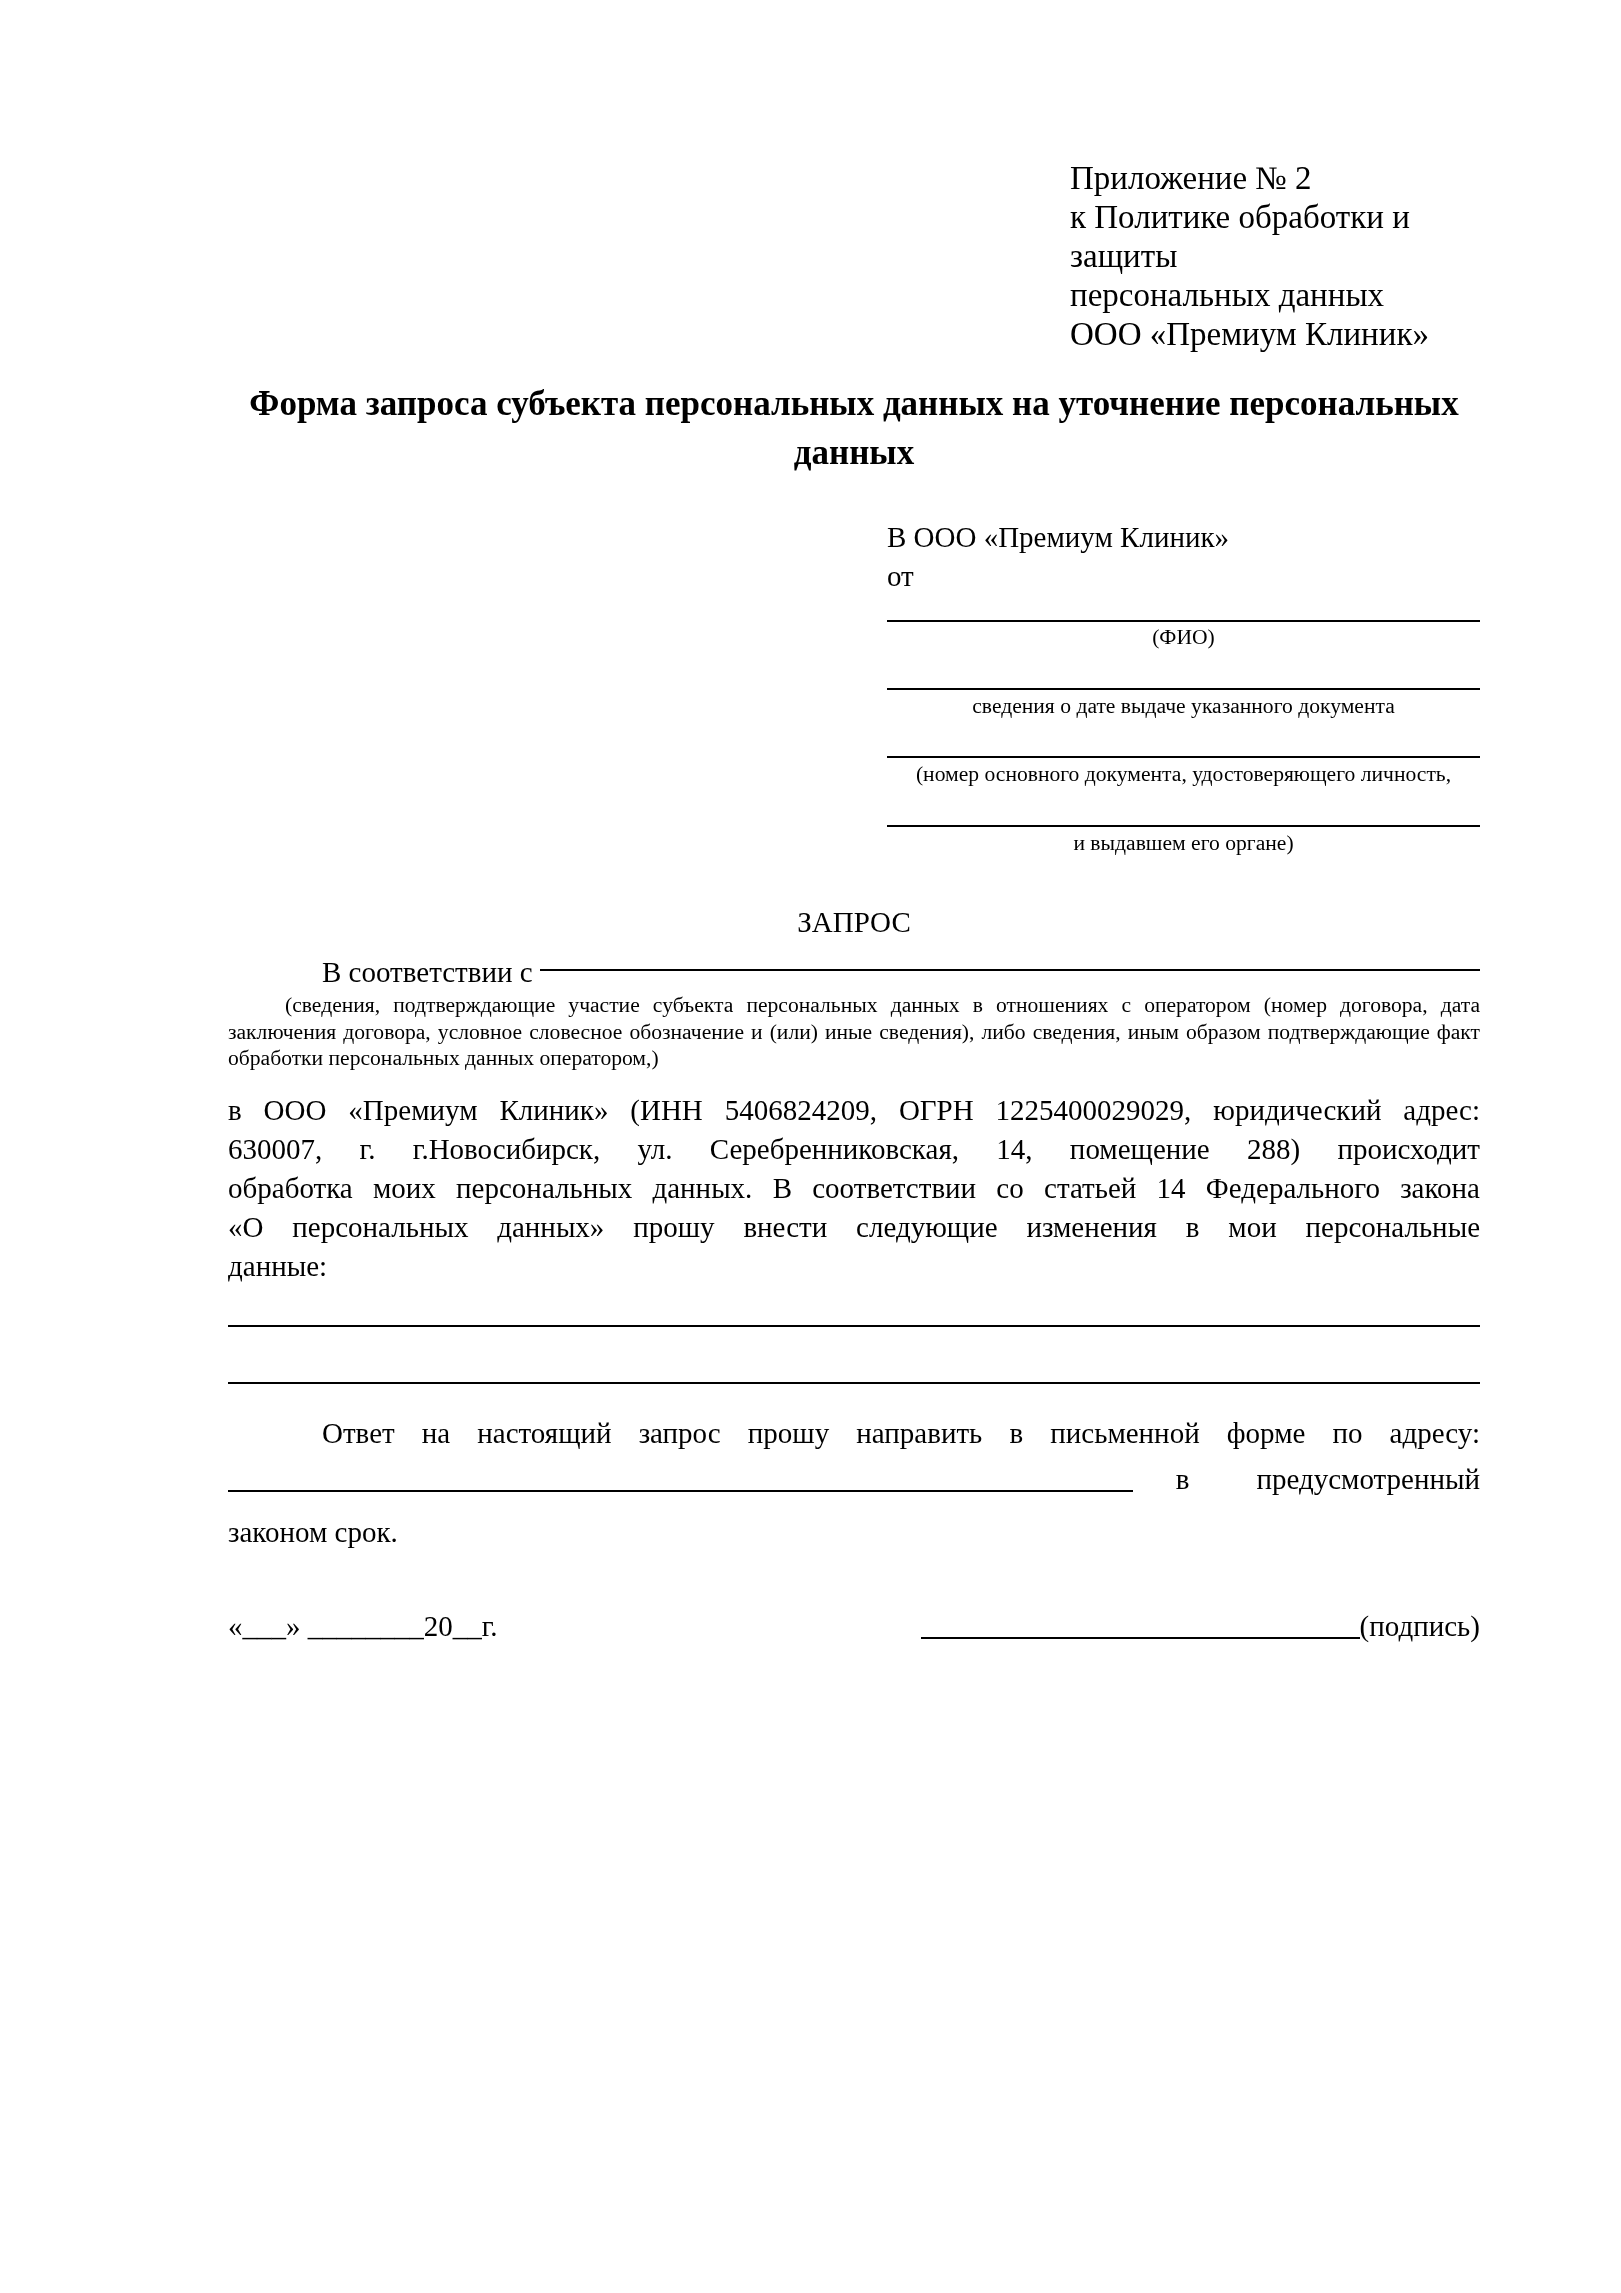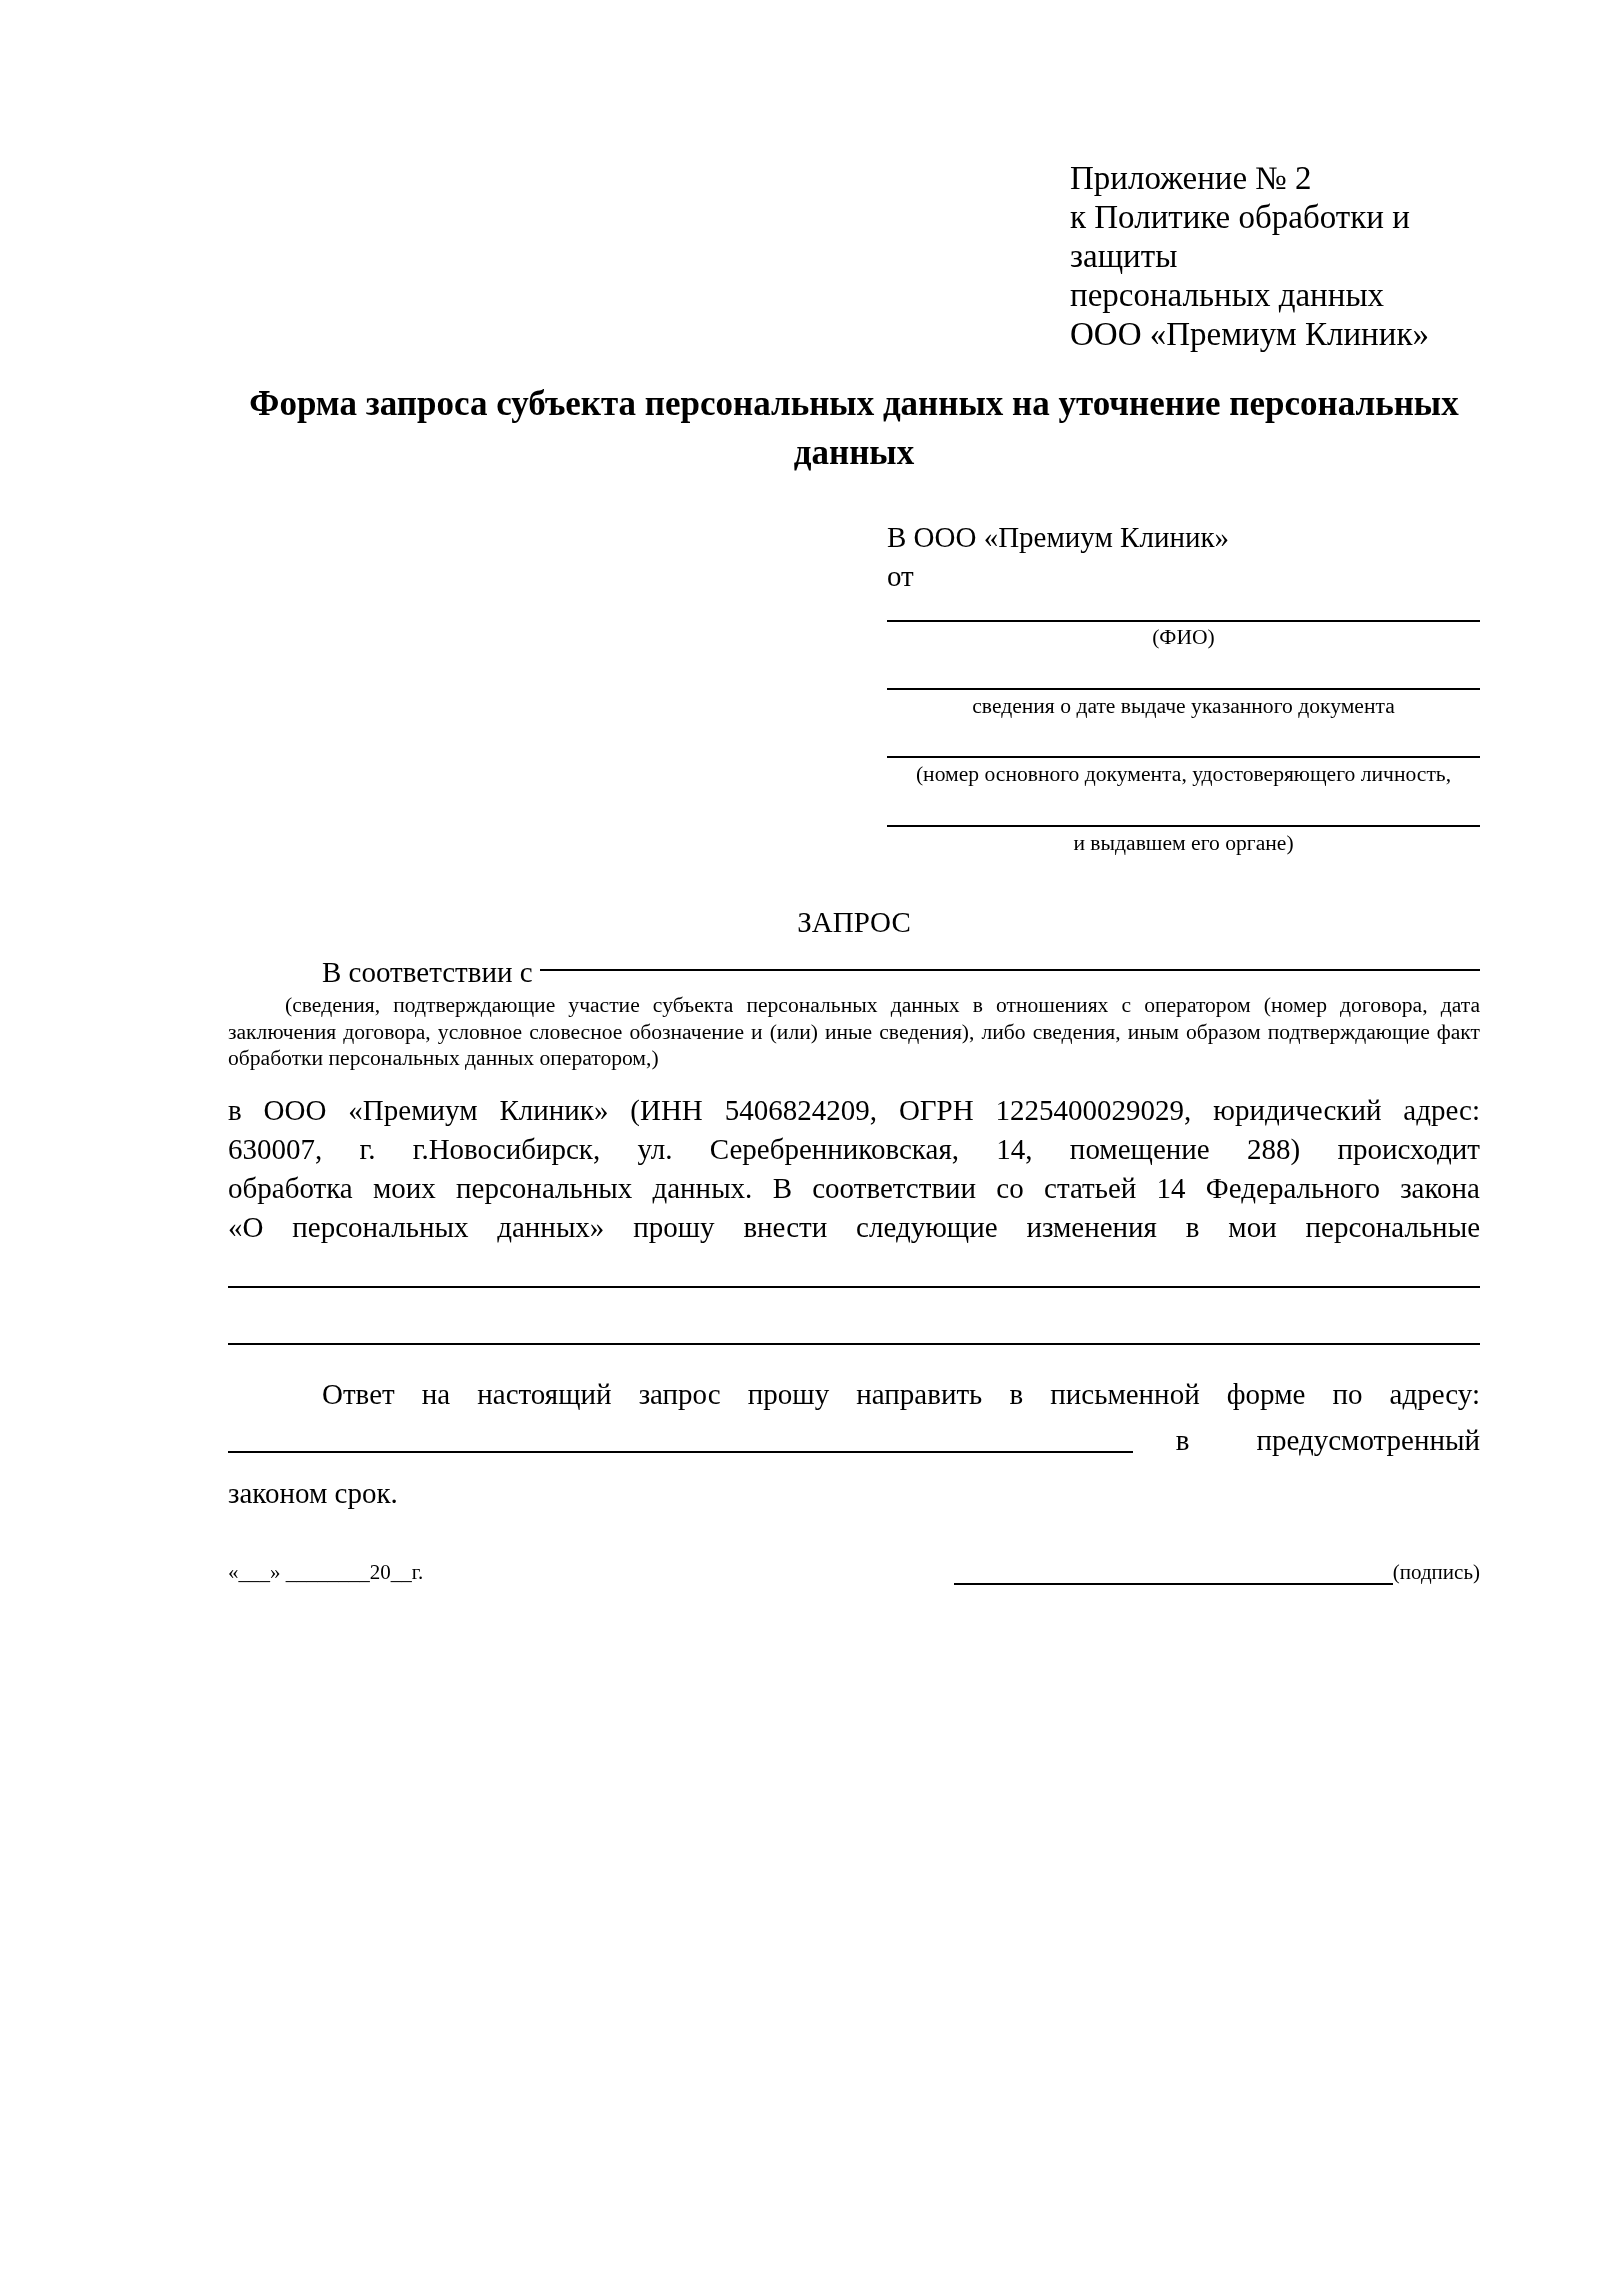--- a/index.html
+++ b/index.html
@@ -109,25 +109,25 @@
     align-items: flex-end;
     margin-top: 7.8px;
   }
   .response-line2 .fill { margin-left: 0; margin-bottom: 6.9px; }
   .resp-word1 { margin-left: 43px; }
   .resp-word2 { margin-left: 67px; }
   .response-line3 { margin-top: 14px; }
 
   
   .date-sign-row {
-    margin-top: 40px;
+    margin-top: 55px;
     display: flex;
     align-items: flex-end;
     justify-content: space-between;
-    font-size: 21px;
+    font-size: 29px;
     line-height: 39px;
   }
   .sign-group { display: flex; align-items: flex-end; }
   .sig-line {
     width: 439px;
     height: 0;
     border-bottom: 2.9px solid #000;
     margin-bottom: 6.9px;
   }
 </style>
@@ -179,20 +179,21 @@
       <div class="fine-line indent">(сведения, подтверждающие участие субъекта персональных данных в отношениях с оператором (номер договора, дата</div>
       <div class="fine-line">заключения договора, условное словесное обозначение и (или) иные сведения), либо сведения, иным образом подтверждающие факт</div>
       <div class="fine-line last">обработки персональных данных оператором,)</div>
     </div>
 
     <div class="body-par">
       <div class="body-line">в ООО «Премиум Клиник» (ИНН 5406824209, ОГРН 1225400029029, юридический адрес:</div>
       <div class="body-line">630007, г. г.Новосибирск, ул. Серебренниковская, 14, помещение 288) происходит</div>
       <div class="body-line">обработка моих персональных данных. В соответствии со статьей 14 Федерального закона</div>
       <div class="body-line">«О персональных данных» прошу внести следующие изменения в мои персональные</div>
+      <div class="body-line last">данные:</div>
     </div>
 
     <div class="write-line first"></div>
     <div class="write-line"></div>
 
     <div class="response">
       <div class="response-line1">Ответ на настоящий запрос прошу направить в письменной форме по адресу:</div>
       <div class="response-line2">
         <span class="fill"></span>
         <span class="resp-word1">в</span>

